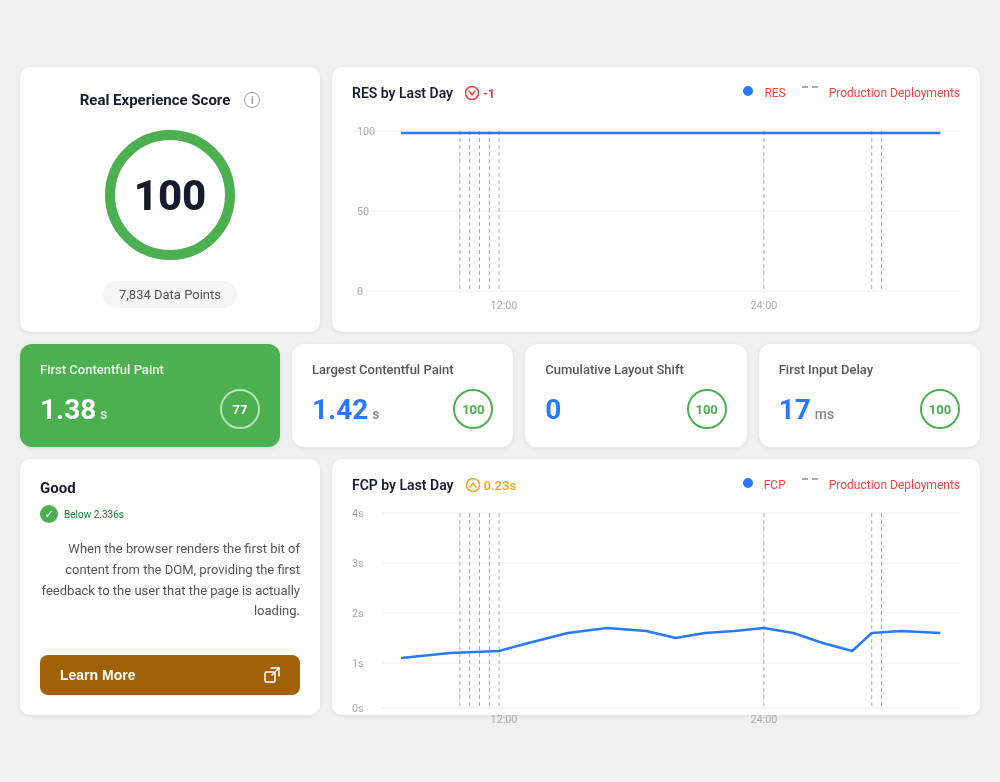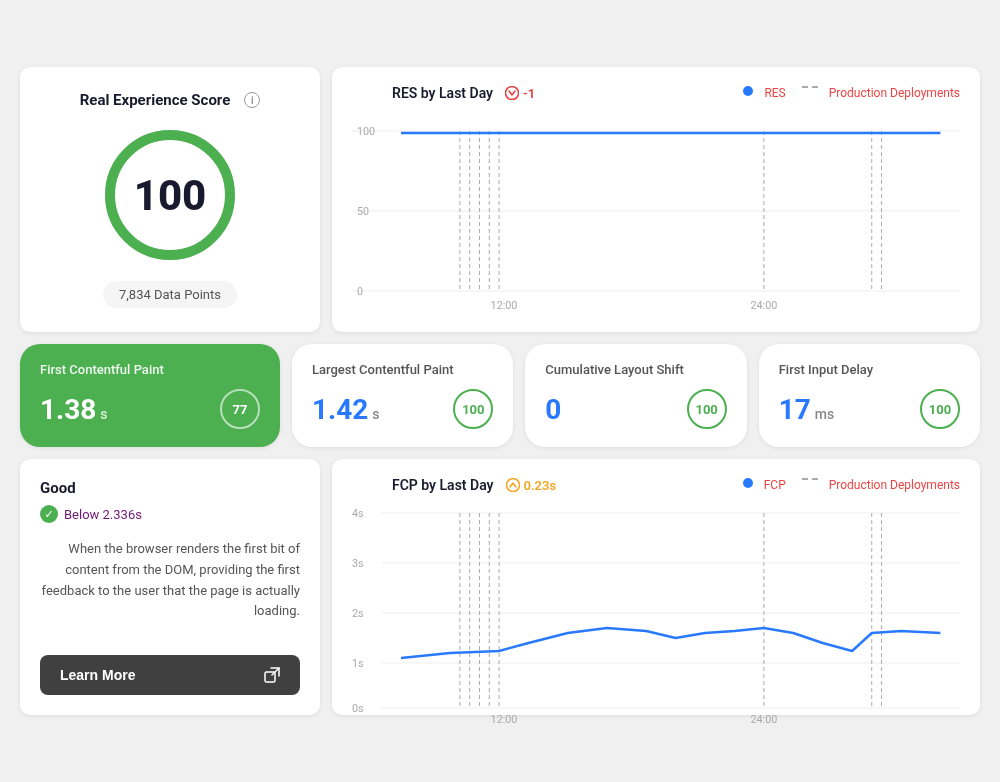--- a/index.html
+++ b/index.html
@@ -87,21 +87,20 @@
     .chart-header {
       display: flex;
       align-items: center;
       gap: 12px;
       margin-bottom: 10px;
     }
     .chart-title {
       font-size: 14px;
       font-weight: 600;
       color: #1a1a2e;
-      margin-left: 40px;
     }
     .chart-delta {
       display: flex;
       align-items: center;
       gap: 4px;
       font-size: 13px;
       font-weight: 600;
     }
     .delta-down { color: #e84040; }
     .legend {
@@ -132,21 +131,21 @@
       height: 200px;
     }
     
     .metrics-row {
       grid-column: 1 / -1;
       display: grid;
       grid-template-columns: 260px 1fr 1fr 1fr;
       gap: 12px;
     }
     .metric-card {
-      border-radius: 20px;
+      border-radius: 12px;
       padding: 18px 20px;
       box-shadow: 0 1px 4px rgba(0,0,0,0.08);
     }
     .metric-card.green {
       background: #4caf50;
       color: white;
     }
     .metric-card.white {
       background: #fff;
     }
@@ -217,35 +216,35 @@
       border-radius: 50%;
       background: #4caf50;
       display: flex;
       align-items: center;
       justify-content: center;
       color: white;
       font-size: 11px;
       flex-shrink: 0;
     }
     .threshold-text {
-      font-size: 13px;
-      color: #701a75;
+      font-size: 10px;
+      color: #15803d;
     }
     .description {
       font-size: 13px;
       color: #555;
       line-height: 1.6;
       flex: 1;
       text-align: right;
     }
     .learn-more-btn {
       display: flex;
       align-items: center;
       justify-content: space-between;
-      background: #404040;
+      background: #a16207;
       color: white;
       border: none;
       border-radius: 8px;
       padding: 12px 20px;
       font-size: 14px;
       font-weight: 600;
       cursor: pointer;
       margin-top: 20px;
       width: 100%;
     }

